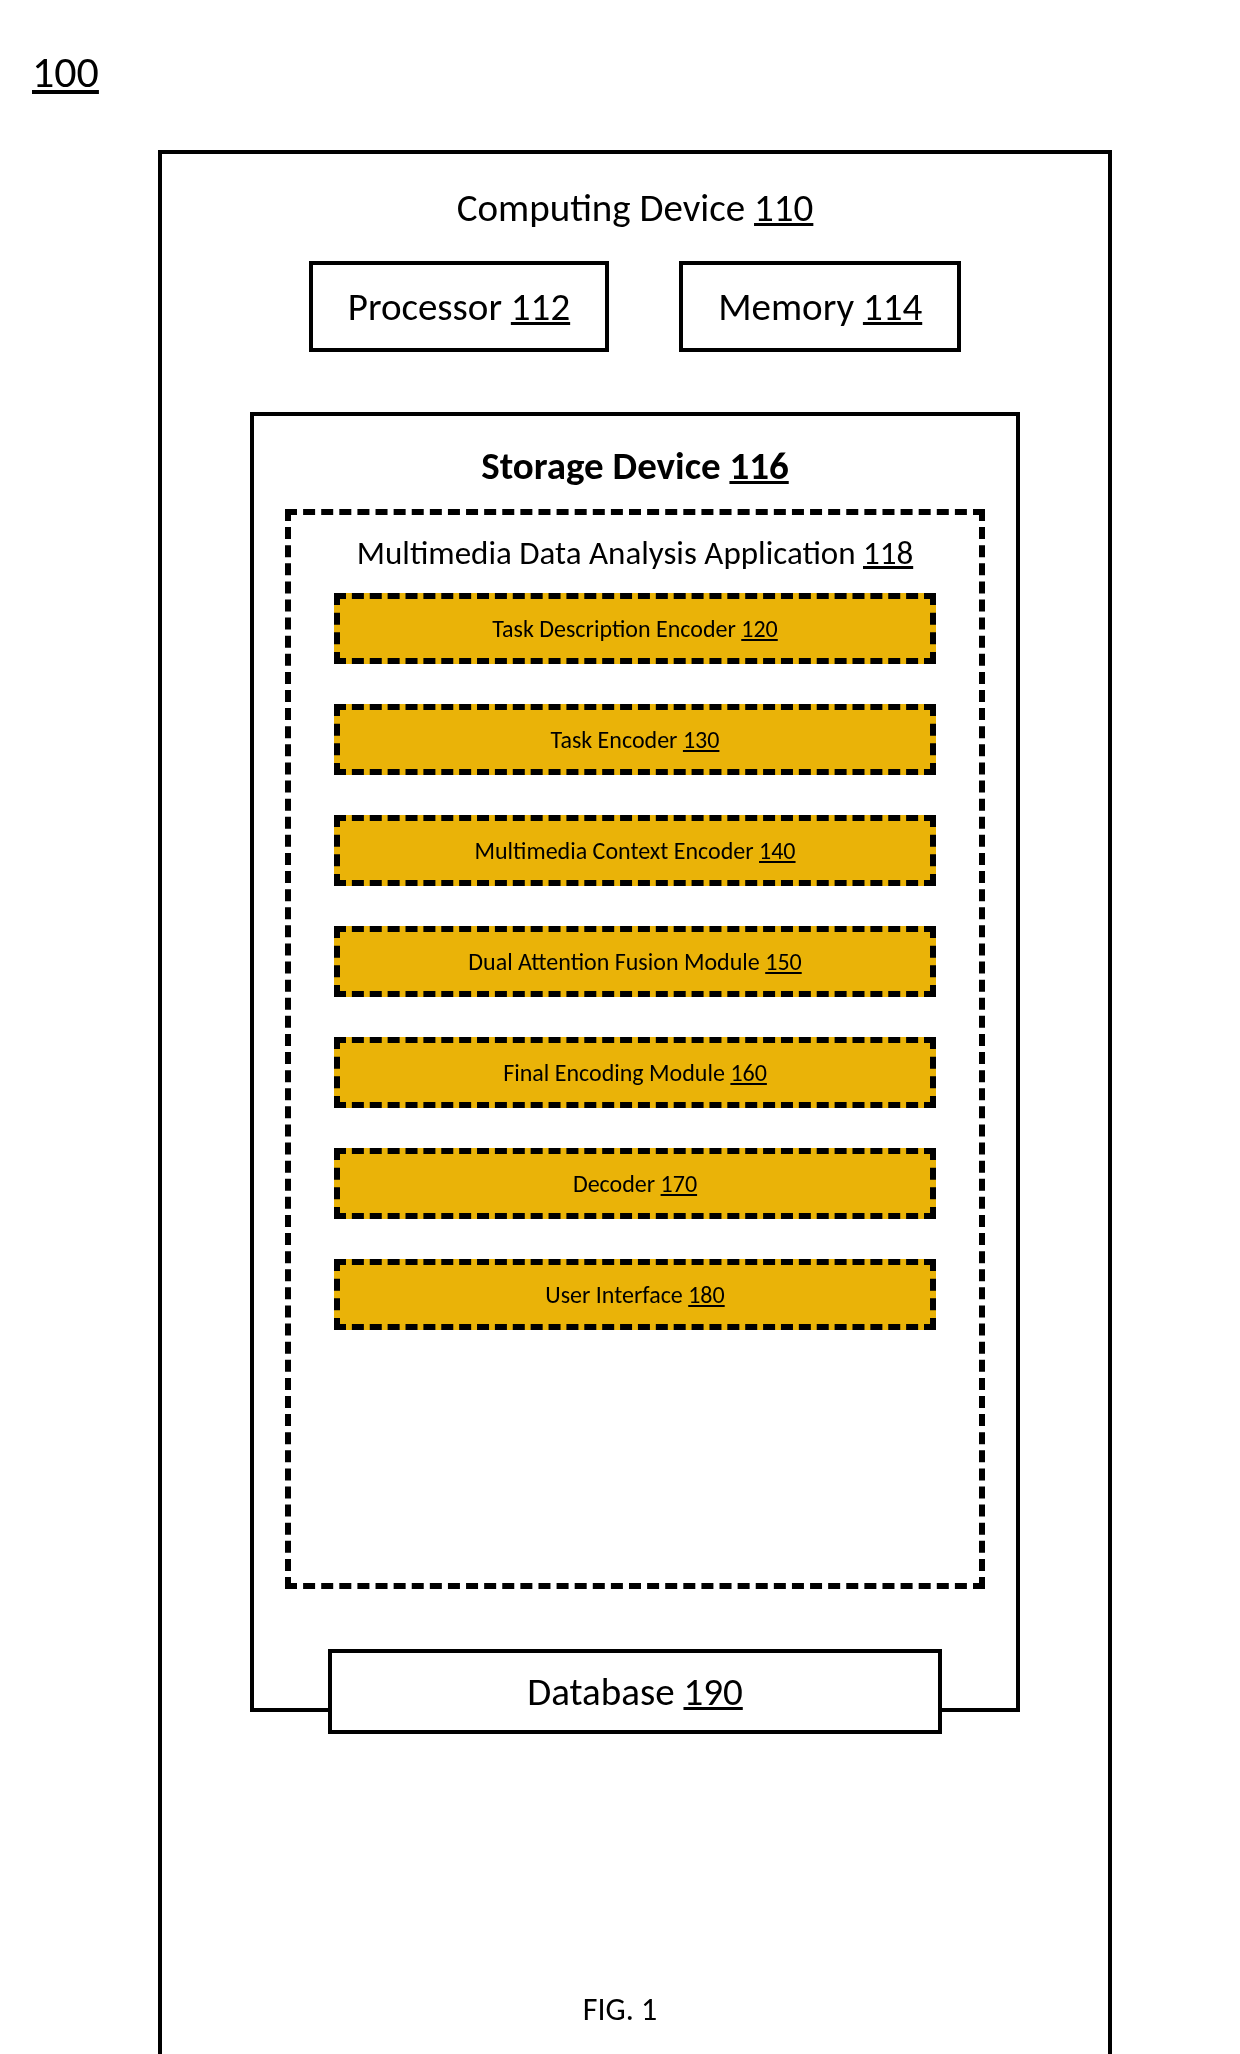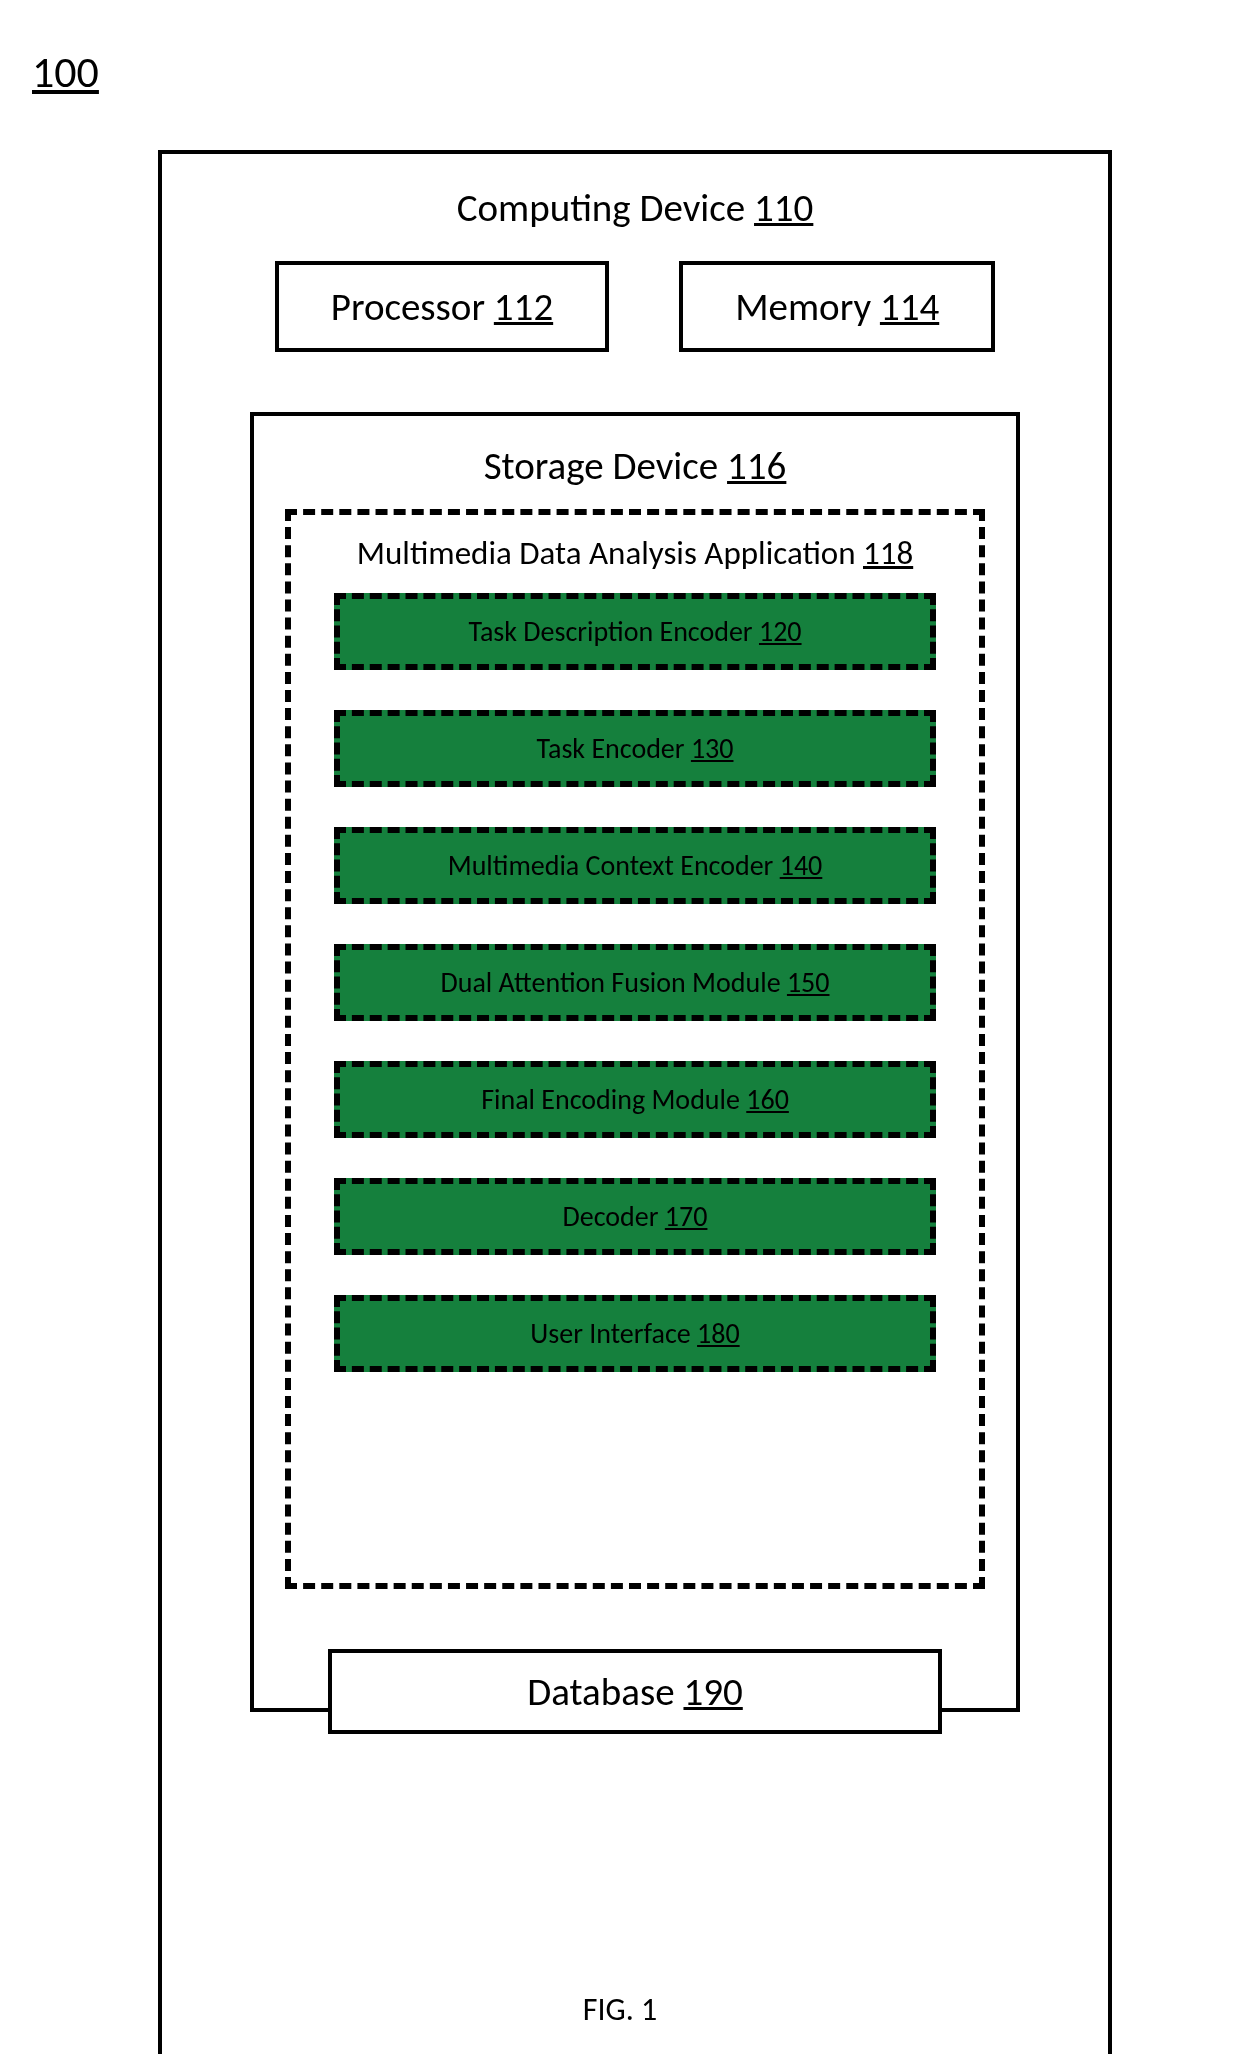--- a/index.html
+++ b/index.html
@@ -41,35 +41,36 @@
   }
   .row-pm {
     display: flex;
     justify-content: center;
     gap: 70px;
     margin-top: 30px;
   }
   .small-box {
     border: 4px solid #000;
     background: #fff;
-    padding: 18px 52px;
+    padding: 18px 35px;
     font-size: 39px;
   }
   .storage-box {
     margin: 60px auto 0 auto;
     width: 770px;
     height: 1300px;
     border: 4px solid #000;
     background: #fff;
     box-sizing: border-box;
     padding-top: 26px;
     text-align: center;
   }
   .storage-title {
     font-size: 39px;
+    font-weight: bold;
   }
   .app-box {
     margin: 20px auto 0 auto;
     width: 700px;
     height: 1080px;
     border: 6px dashed #000;
     background: #fff;
     box-sizing: border-box;
     padding-top: 18px;
   }
@@ -80,23 +81,23 @@
   .module-stack {
     display: flex;
     flex-direction: column;
     align-items: center;
     gap: 40px;
     margin-top: 20px;
   }
   .module-box {
     width: 590px;
     border: 6px dashed #000;
-    background: #15803d;
+    background: #eab308;
     padding: 15px 0;
-    font-size: 28px;
+    font-size: 24px;
     text-align: center;
   }
   .db-box {
     margin: 60px auto 0 auto;
     width: 590px;
     border: 4px solid #000;
     background: #fff;
     padding: 15px 8px;
     font-size: 39px;
     text-align: center;

